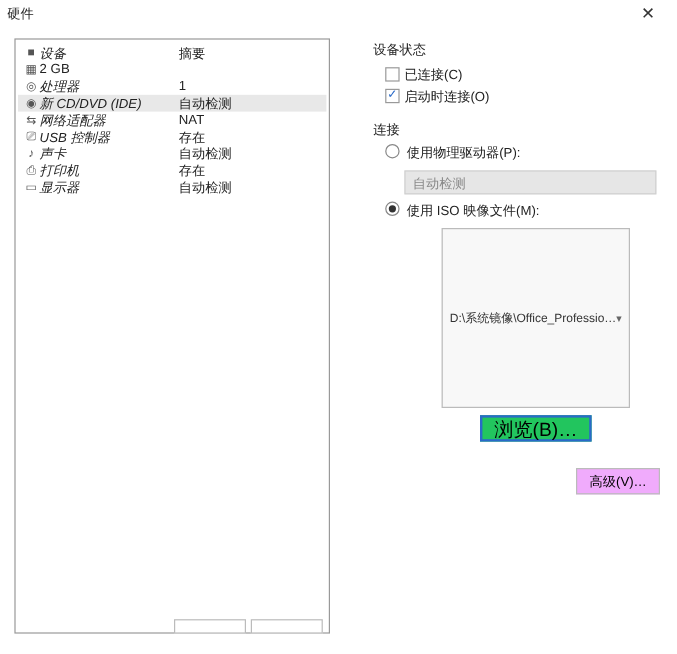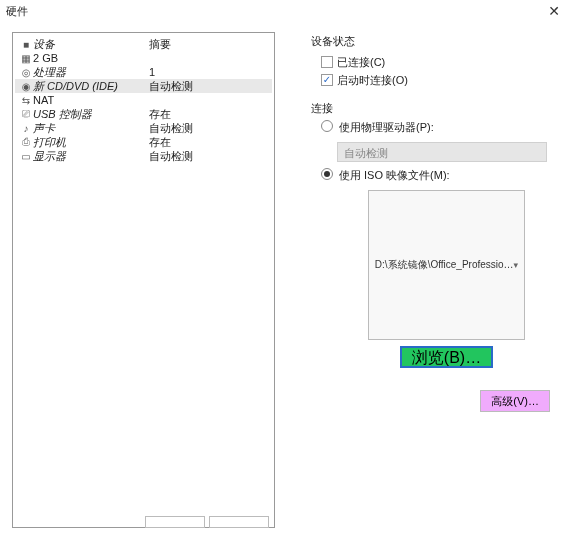--- a/index.html
+++ b/index.html
@@ -1,17 +1,17 @@
 <!DOCTYPE html>
 <html><head>
 <meta charset="utf-8">
 <style>
 * { box-sizing: border-box; margin: 0; padding: 0; font-family: "Microsoft YaHei", Arial, sans-serif; }
 body { background: #fff; width: 564px; height: 545px; overflow: hidden; font-size: 11px; color: #222; }
-.titlebar { display: flex; align-items: center; justify-content: space-between; padding: 4px 0 4px 6px; background: #fff; height: 22px; }
+.titlebar { display: flex; align-items: center; justify-content: space-between; padding: 4px 14px 4px 6px; background: #fff; height: 22px; }
 .titlebar .title { font-size: 11px; }
 .titlebar .close { font-size: 14px; cursor: pointer; color: #333; padding: 0 4px; }
 .main { display: flex; padding: 10px 8px 0 12px; gap: 12px; }
 .left { width: 263px; border: 1px solid #999; background: #fff; height: 496px; position: relative; }
 .hw-list { padding: 4px 2px; }
 .hw-row { display: flex; align-items: center; height: 14px; padding: 0 4px; font-size: 11px; }
 .hw-row.selected { background: #e8e8e8; }
 .hw-ico { width: 14px; display: inline-flex; justify-content: center; font-size: 10px; color: #555; }
 .hw-name { flex: 0 0 116px; font-style: italic; }
 .hw-val { flex: 1; }
@@ -59,20 +59,21 @@
           <span class="hw-name">处理器</span>
           <span class="hw-val">1</span>
         </div>
         <div class="hw-row selected">
           <span class="hw-ico">◉</span>
           <span class="hw-name">新 CD/DVD (IDE)</span>
           <span class="hw-val">自动检测</span>
         </div>
         <div class="hw-row">
           <span class="hw-ico">⇆</span>
+          <span class="hw-name">网络适配器</span>
           <span class="hw-val">NAT</span>
         </div>
         <div class="hw-row">
           <span class="hw-ico">⎚</span>
           <span class="hw-name">USB 控制器</span>
           <span class="hw-val">存在</span>
         </div>
         <div class="hw-row">
           <span class="hw-ico">♪</span>
           <span class="hw-name">声卡</span>

